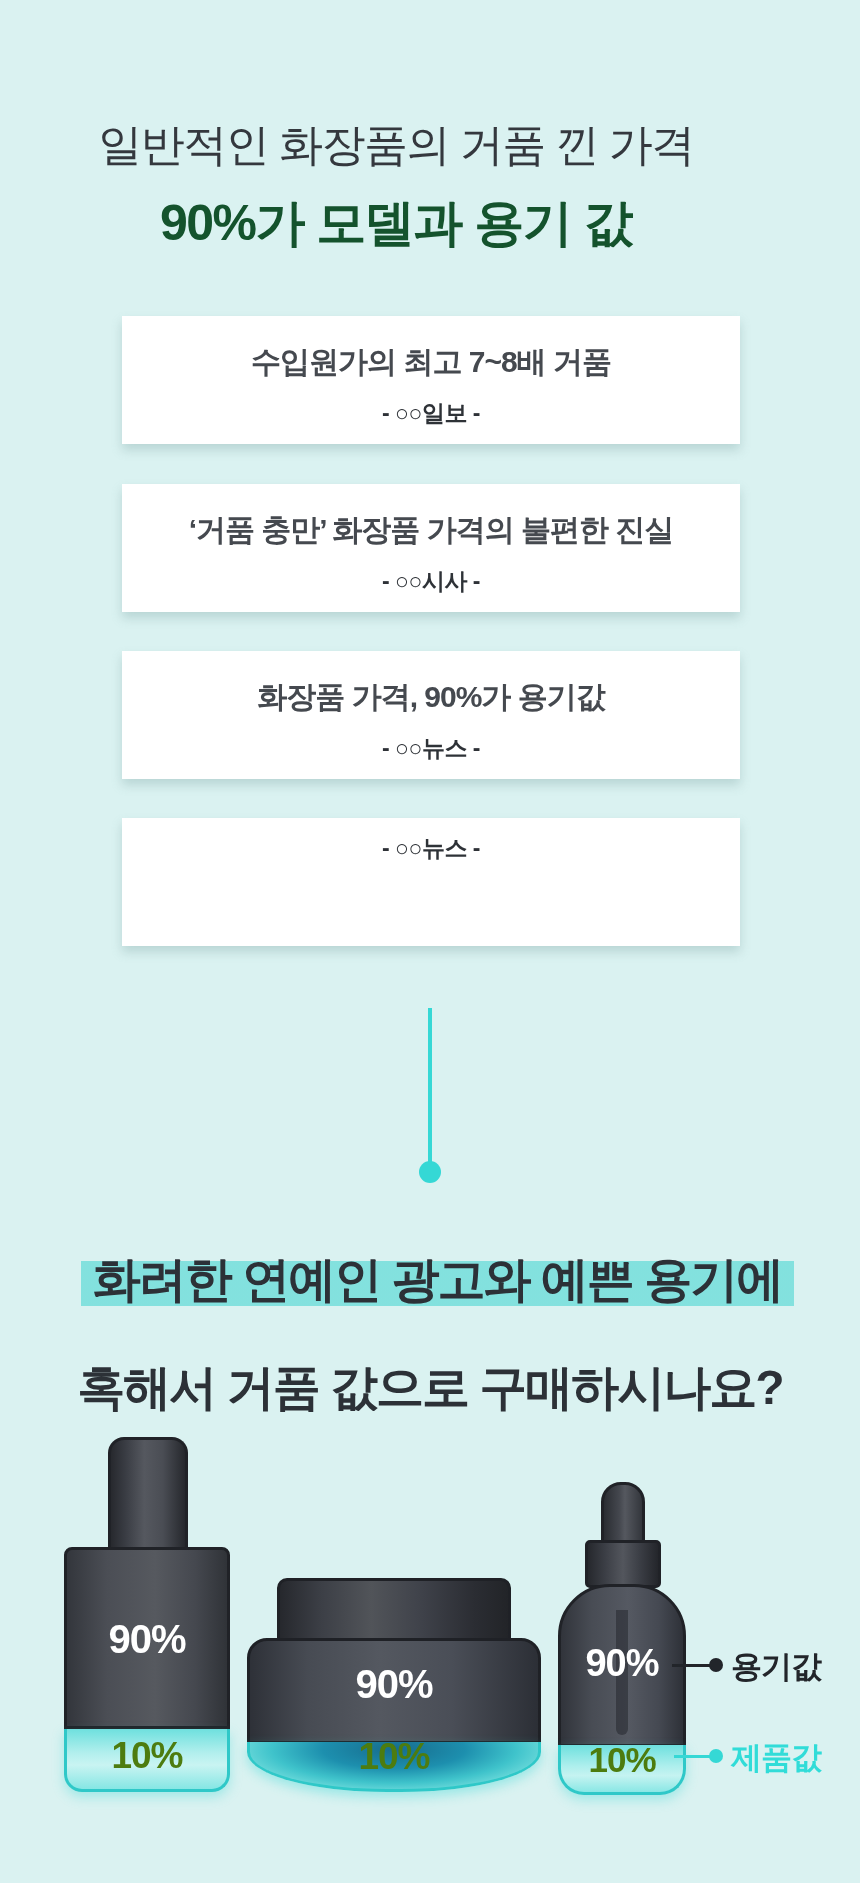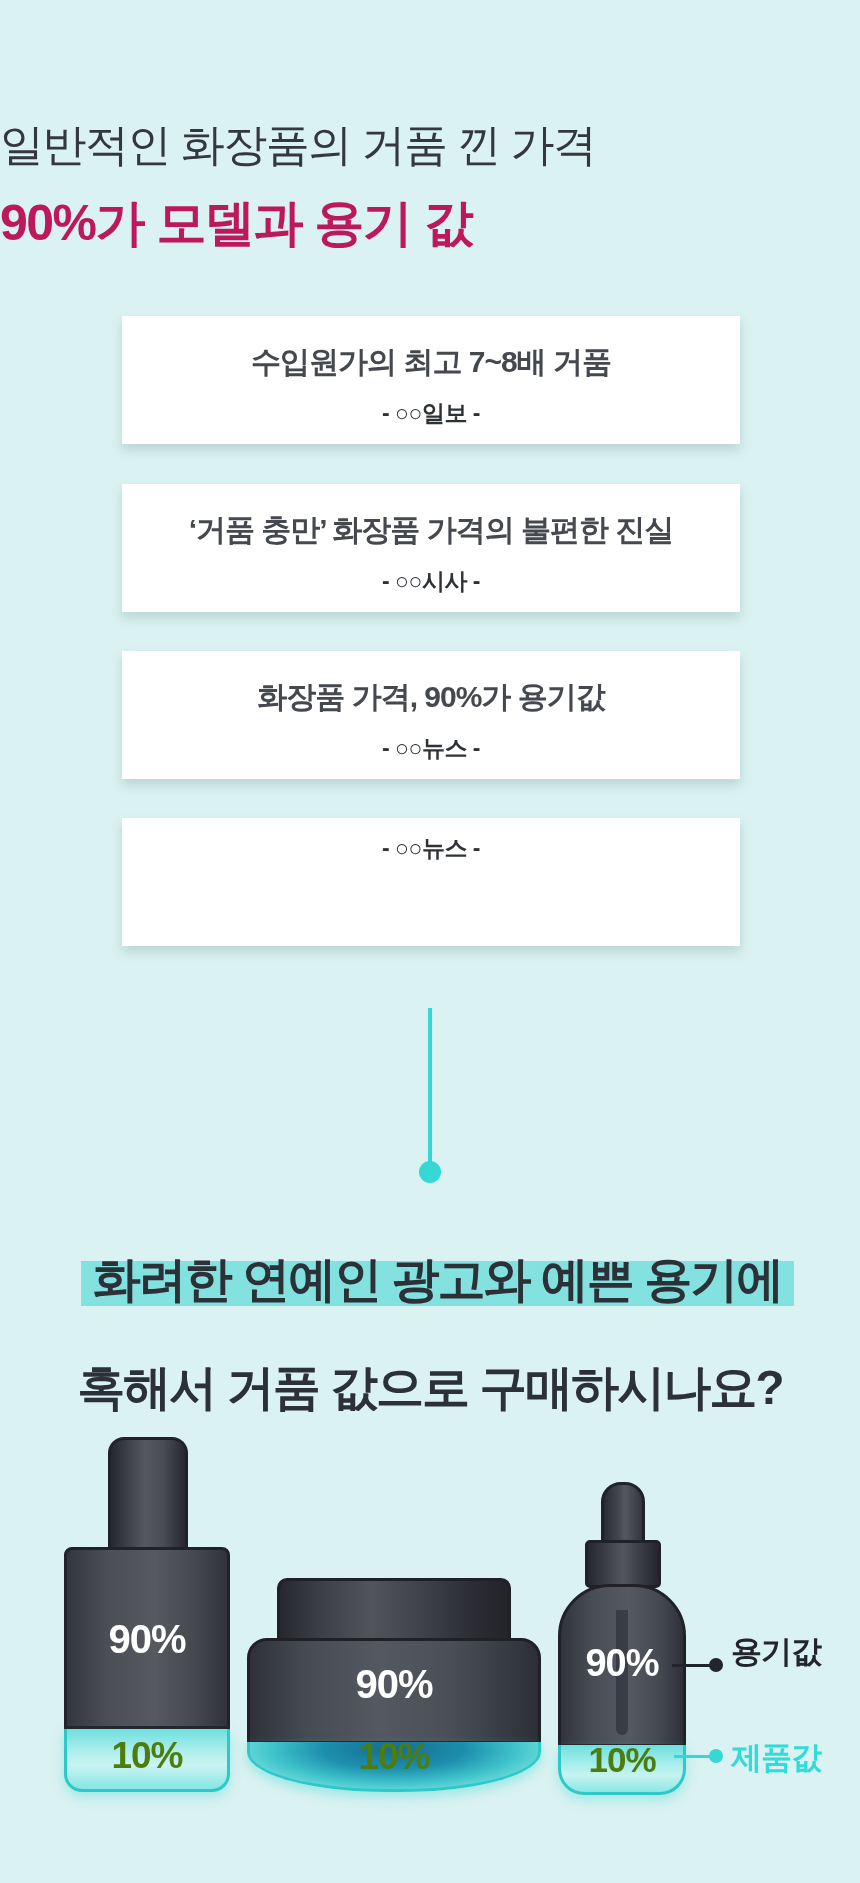--- a/index.html
+++ b/index.html
@@ -4,23 +4,23 @@
 <style>
   * { margin:0; padding:0; box-sizing:border-box; }
   html,body { background:#eef7f7; }
   .page {
     position:relative; width:860px; height:1883px; margin:0 auto;
     background:#daf2f1; overflow:hidden;
     font-family:"Liberation Sans","DejaVu Sans",sans-serif;
   }
 
   
-  .hero { position:absolute; top:116px; left:0; width:792px; color:#34383e; }
+  .hero { position:absolute; top:116px; left:0; width:792px; text-align:center; color:#34383e; }
   .hero-line1 { font-size:44px; font-weight:300; letter-spacing:-1.5px; }
-  .hero-line2 { font-size:50px; font-weight:800; letter-spacing:-1.5px; margin-top:15px; color:#be185d; }
+  .hero-line2 { font-size:50px; font-weight:800; letter-spacing:-1.5px; margin-top:15px; color:#14532d; }
 
   
   .quote-card {
     position:absolute; left:122px; width:618px; height:128px;
     background:#ffffff; box-shadow:0 6px 10px rgba(110,150,150,0.30);
     text-align:center;
   }
   .quote-card .q   { font-size:30px; font-weight:700; letter-spacing:-1px; color:#45494f; margin-top:26px; }
   .quote-card .src { font-size:23px; font-weight:700; letter-spacing:-0.5px; color:#2e3237; margin-top:15px; }
   #card-1 { top:316px; } #card-2 { top:484px; } #card-3 { top:651px; } #card-4 { top:818px; }
@@ -92,21 +92,21 @@
     border:3px solid #2fc8c8; border-top:none; border-radius:0 0 26px 26px;
     box-shadow:0 5px 12px rgba(53,216,213,0.35); }
   .dp .pct90 { top:160px; font-size:38px; } .dp .pct10 { top:258px; font-size:35px; }
 
   
   .co-line { position:absolute; height:3px; }
   .co-dot  { position:absolute; width:14px; height:14px; border-radius:50%; }
   .co-text { position:absolute; font-size:31px; font-weight:800; letter-spacing:-1px; white-space:nowrap; }
   .co-container .co-line { left:672px; top:227px; width:38px; background:#22252a; }
   .co-container .co-dot  { left:709px; top:221px; background:#22252a; }
-  .co-container .co-text { left:731px; top:194px; color:#22252a; }
+  .co-container .co-text { left:731px; top:209px; color:#22252a; }
   .co-product .co-line { left:674px; top:318px; width:36px; background:#35d8d5; }
   .co-product .co-dot  { left:709px; top:312px; background:#35d8d5; }
   .co-product .co-text { left:731px; top:300px; color:#31dcd8; }
 </style>
 </head>
 <body>
 
 <div class="page">
 
   <div class="hero">

